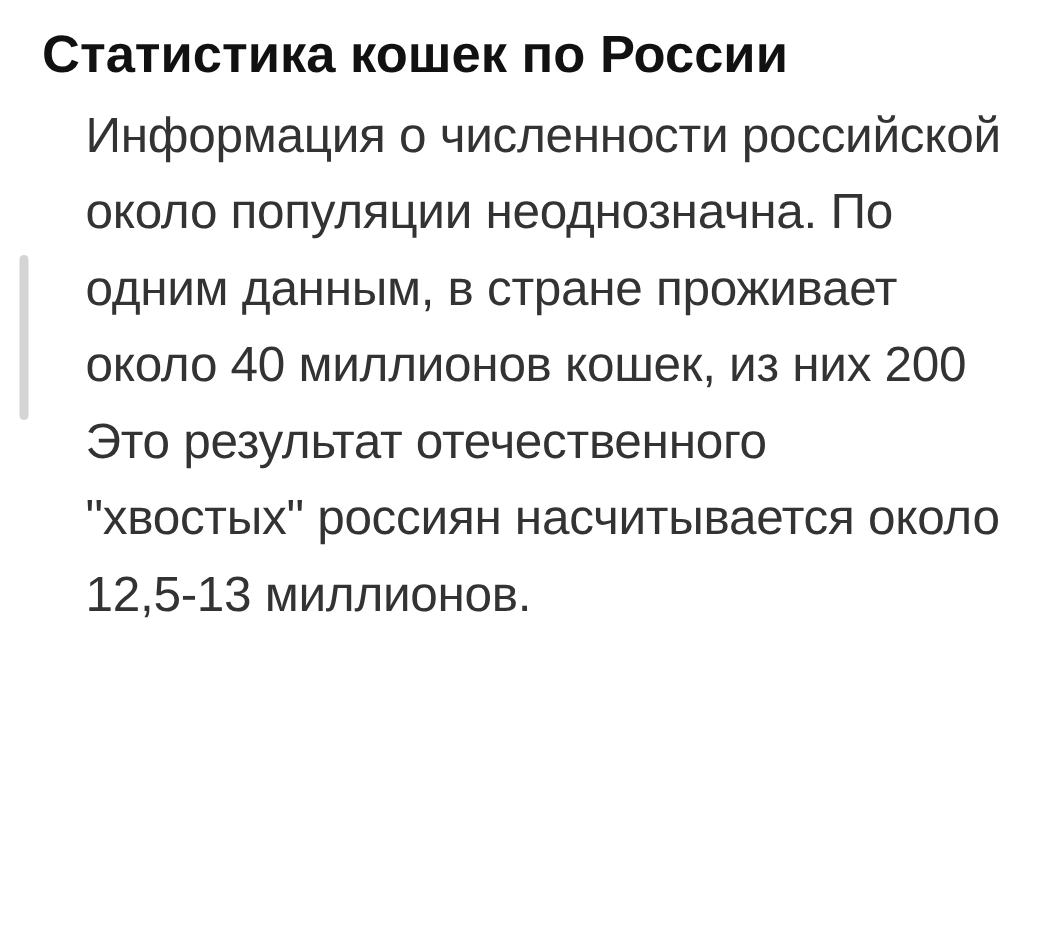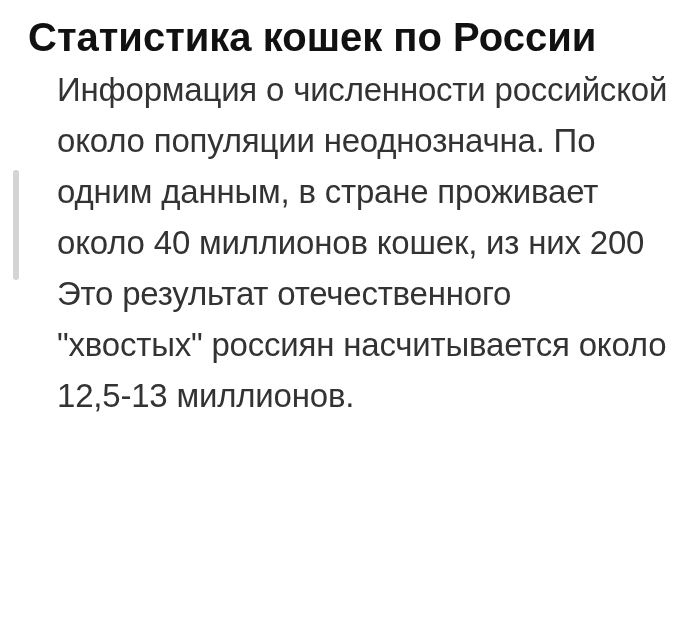--- a/index.html
+++ b/index.html
@@ -26,21 +26,21 @@
     width: 6px;
     height: 110px;
     border-radius: 3px;
     background: #d4d4d4;
   }
   .title {
     position: absolute;
     left: 28px;
     top: 17px;
     margin: 0;
-    font-size: 40px;
+    font-size: 35px;
     line-height: 40px;
     font-weight: 700;
     color: #111111;
     letter-spacing: 0px;
     white-space: nowrap;
   }
   .body-text {
     position: absolute;
     left: 33px;
     top: 64px;

